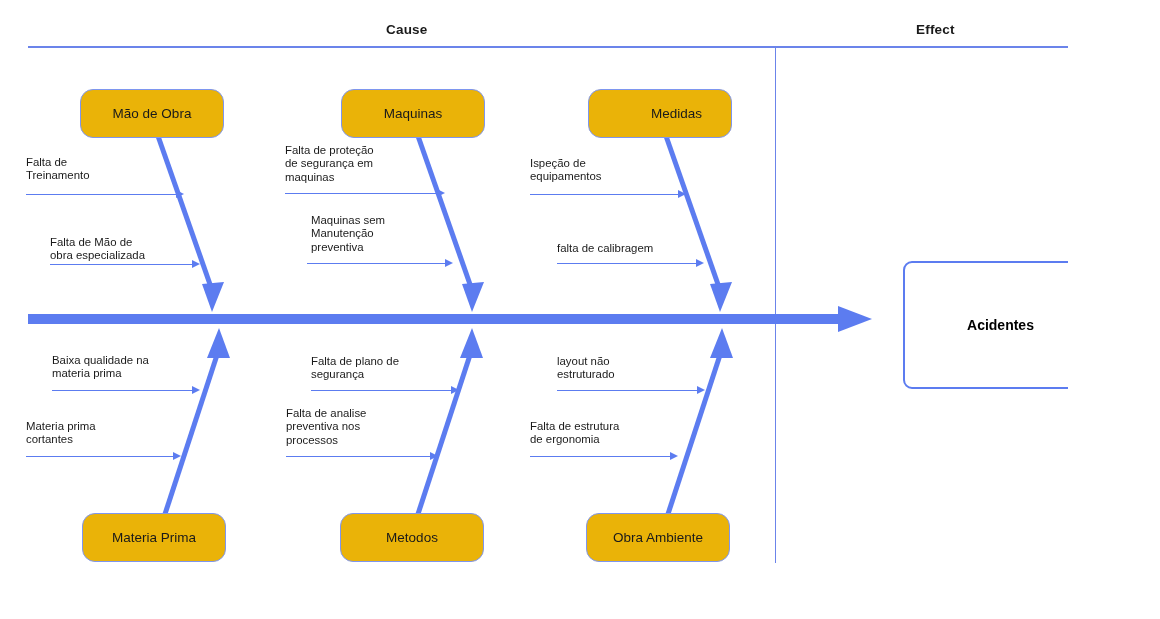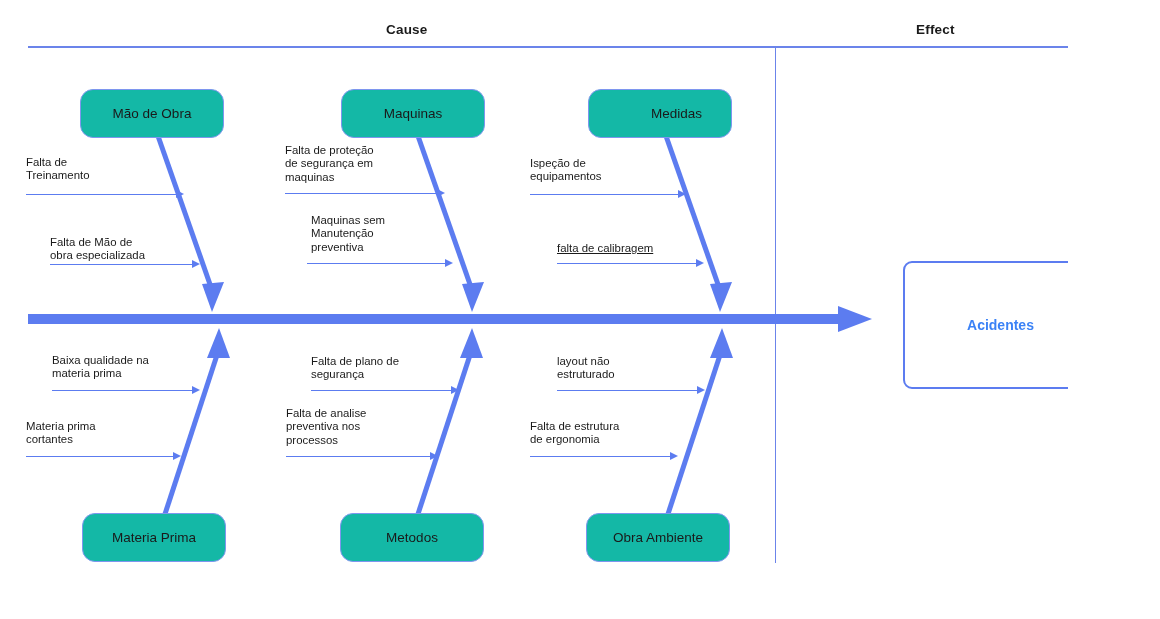--- a/index.html
+++ b/index.html
@@ -66,21 +66,21 @@
     border-bottom: 13px solid transparent;
     border-left: 34px solid #5c7cf0;
   }
 
   
   .cat-box {
     position: absolute;
     box-sizing: border-box;
     border: 1.3px solid #7e96ef;
     border-radius: 13px;
-    background: #14b8a6;
+    background: #eab308;
     display: flex;
     align-items: center;
     justify-content: center;
     font-size: 13.5px;
     color: #1a1a1a;
     z-index: 5;
   }
 
   
   #effect-box {
@@ -91,21 +91,21 @@
     height: 128px;
     box-sizing: border-box;
     border: 2.4px solid #5c7cf0;
     border-radius: 9px;
     background: #ffffff;
     display: flex;
     align-items: center;
     justify-content: center;
     font-size: 14px;
     font-weight: bold;
-    color: #3b82f6;
+    color: #000000;
   }
 
   
   .bone { position: absolute; z-index: 2; }
 
   
   .sub-label {
     position: absolute;
     font-size: 11.4px;
     line-height: 13.4px;
@@ -212,21 +212,21 @@
     <span>Medidas</span>
   </div>
 
   <div class="sub-label" style="left:530px; top:157px;">Ispeção de
 equipamentos</div>
   <div class="sub-arrow" style="left:530px; top:190px; width:156px;">
     <div class="shaft" style="width:148px;"></div>
     <div class="head" style="left:148px;"></div>
   </div>
 
-  <div class="sub-label" style="left:557px; top:242px;text-decoration:underline;">falta de calibragem</div>
+  <div class="sub-label" style="left:557px; top:242px;">falta de calibragem</div>
   <div class="sub-arrow" style="left:557px; top:259px; width:147px;">
     <div class="shaft" style="width:139px;"></div>
     <div class="head" style="left:139px;"></div>
   </div>
 
   <svg class="bone" style="left:150px; top:318px;" width="110" height="200" viewBox="0 0 110 200">
     <line x1="15" y1="196" x2="68" y2="34" stroke="#5c7cf0" stroke-width="5"></line>
     <polygon points="69,10 57,40 80,40" fill="#5c7cf0"></polygon>
   </svg>
 

